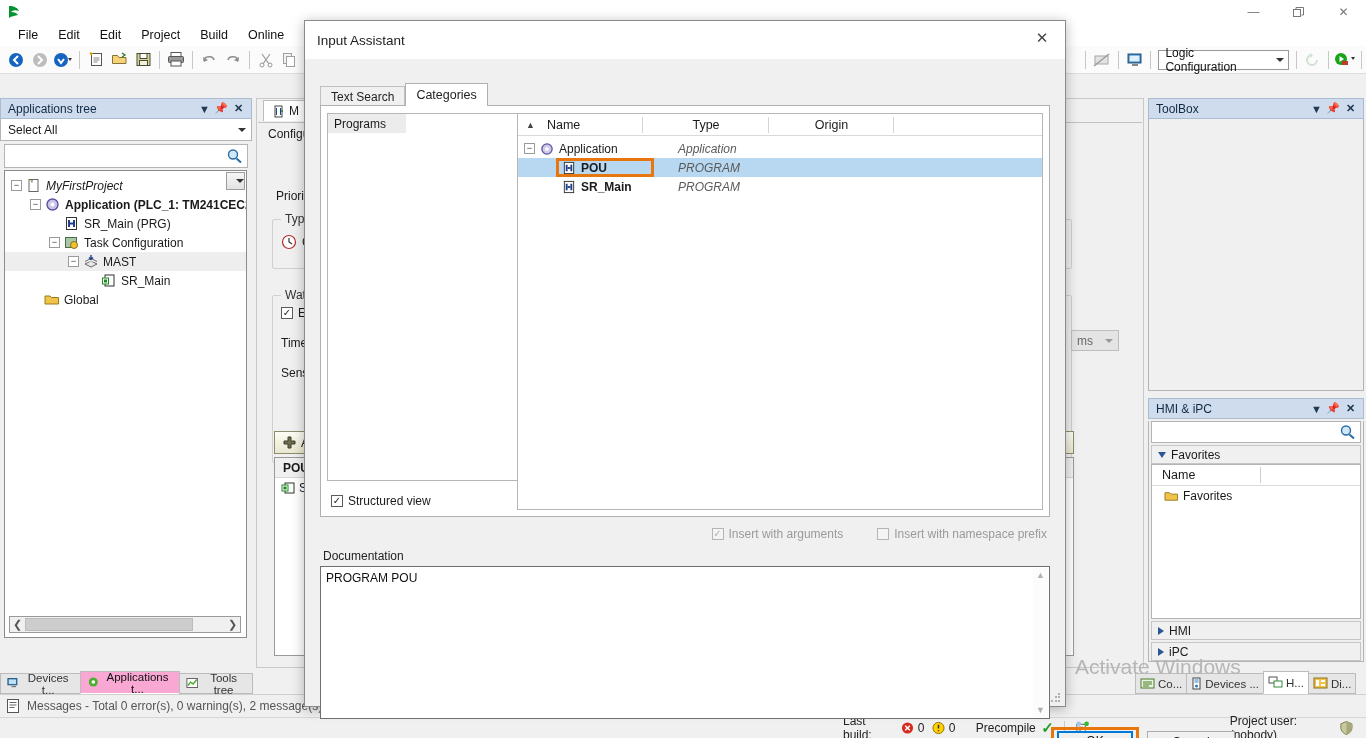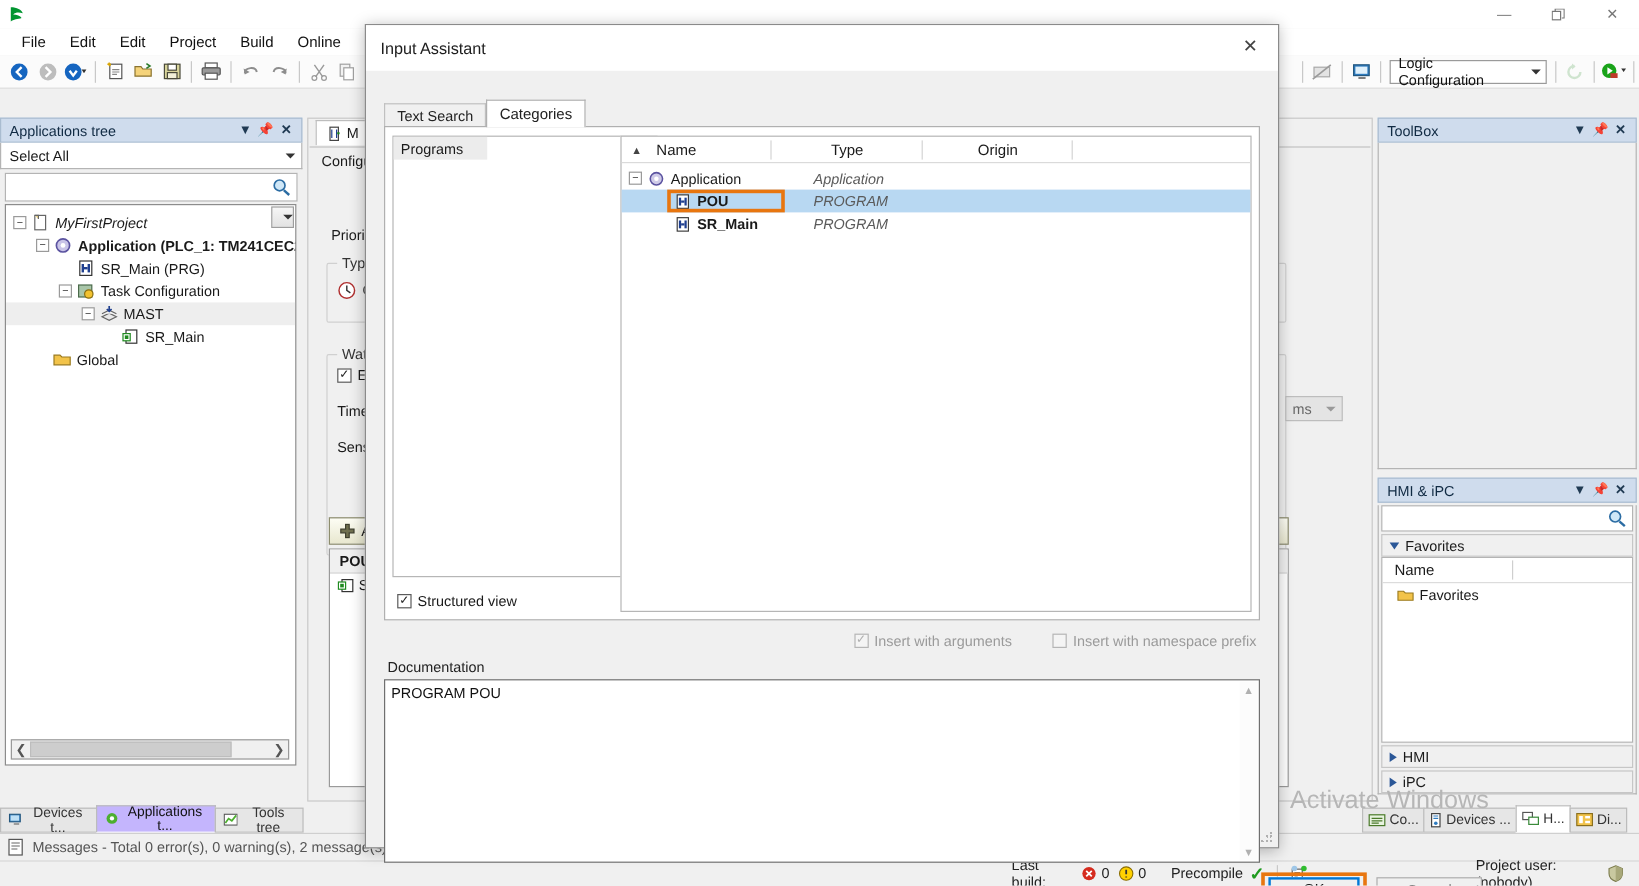--- a/index.html
+++ b/index.html
@@ -100,21 +100,21 @@
 
   .dock-tabs {
     position: absolute; left: 0; top: 670px; width: 252px; height: 24px;
     display: flex; align-items: flex-end; text-align: center;
   }
   .dtab {
     height: 21px; display: flex; align-items: center; gap: 3px;
     padding: 0 6px; font-size: 11.5px; border: 1px solid #bcbcbc;
     background: #e6e6e6; margin-right: -1px; color: #333;
   }
-  .dtab.active { background: #c4b5fd; border-bottom-color: #fff; height: 23px; color: #111; }
+  .dtab.active { background: #f9a8d4; border-bottom-color: #fff; height: 23px; color: #111; }
 
   
   .center {
     position: absolute; left: 256px; top: 98px; width: 888px; height: 570px;
     background: #f0f0f0; border: 1px solid #c9c9c9;
   }
   .ed-tab-strip { height: 22px; display: flex; align-items: flex-end; padding-left: 6px; }
   .ed-tab {
     height: 21px; background: #fff; border: 1px solid #bdbdbd; border-bottom: none;
     display: flex; align-items: center; gap: 4px; padding: 0 8px; font-size: 12px;

